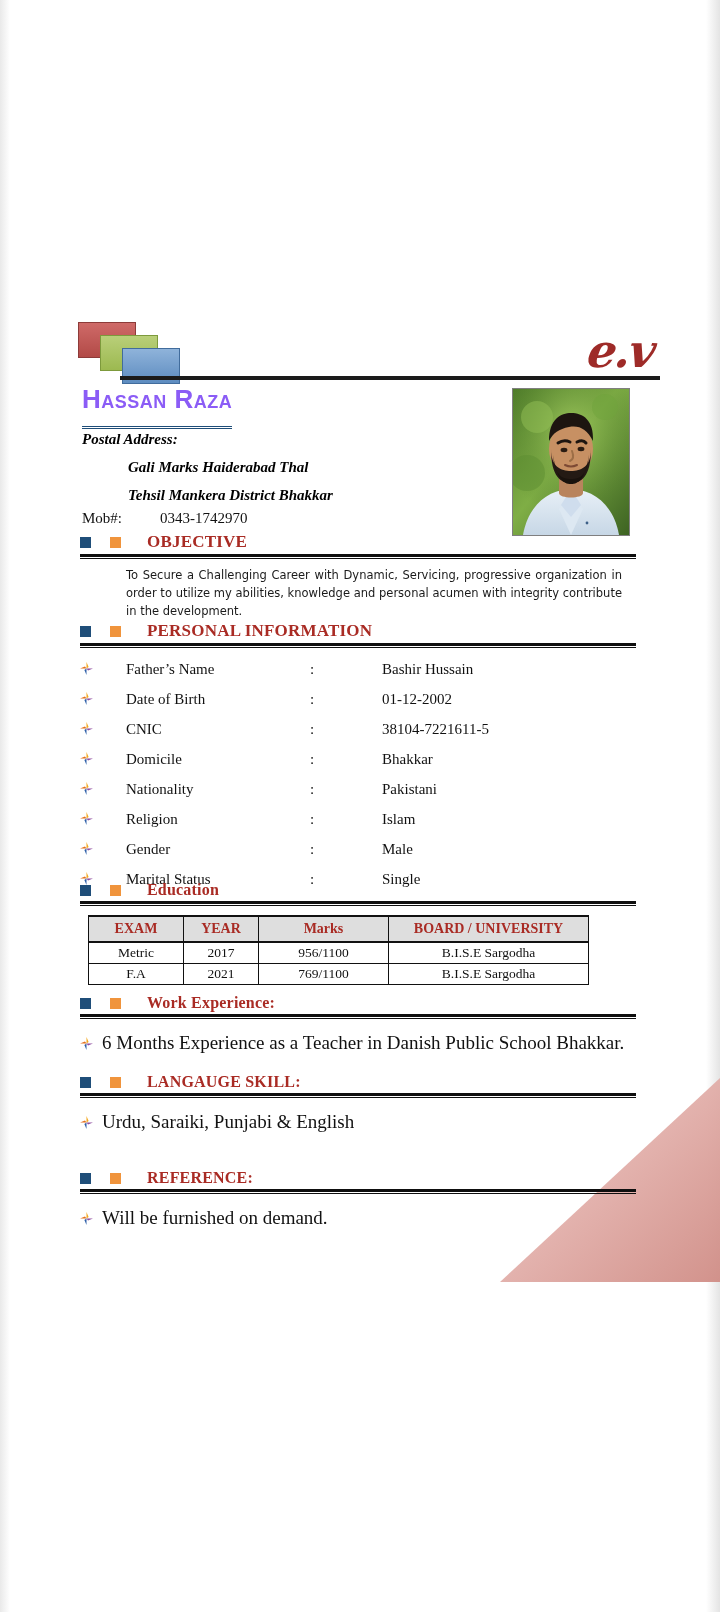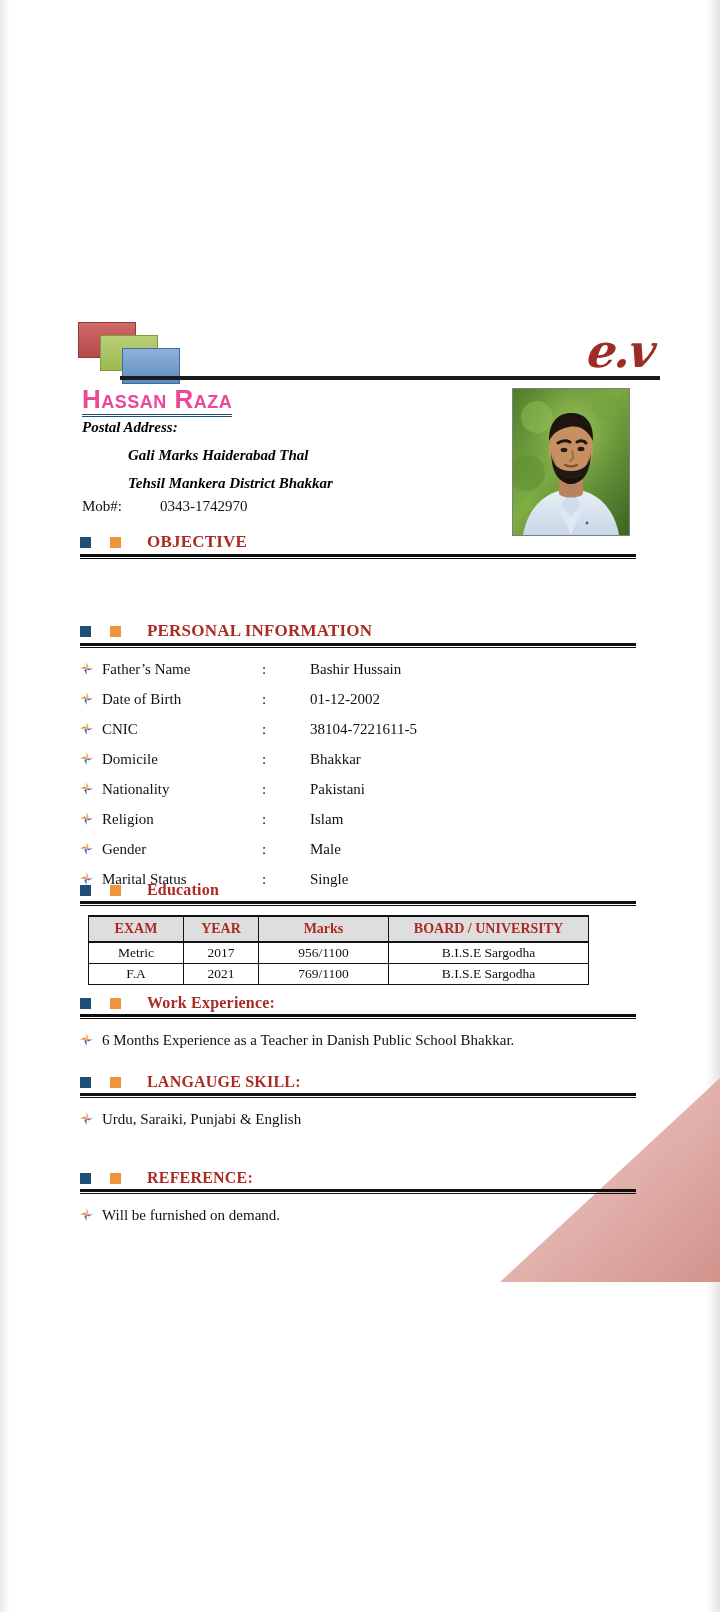--- a/index.html
+++ b/index.html
@@ -58,26 +58,26 @@
   
   .header-rule{
     position:absolute; left:120px; top:376px; width:540px; height:4px;
     background:#1b1b1b;
   }
 
   
   .name-block{ position:absolute; left:82px; top:386px; width:420px; }
   .name{
     font-family:"Liberation Sans", sans-serif;
-    font-weight:700; font-size:26px; color:#ec4899;
+    font-weight:700; font-size:26px; color:#8b5cf6;
     letter-spacing:.5px; line-height:1.05;
     font-variant:small-caps;
     display:inline-block;
     border-bottom:3px double #1f4e79;
-    padding-bottom:1px;
+    padding-bottom:13px;
   }
   .postal-label{
     font-family:"Liberation Serif", serif;
     font-weight:700; font-style:italic; font-size:15px;
     color:#000; margin-top:2px;
   }
   .addr-line{
     font-family:"Liberation Serif", serif;
     font-weight:700; font-style:italic; font-size:15px; color:#000;
     margin-left:46px; margin-top:11px;
@@ -114,21 +114,21 @@
 
   
   .objective-text{
     font-family:"DejaVu Sans", sans-serif;
     font-size:11.5px; color:#1a1a1a;
     line-height:1.55; text-align:justify;
     margin:8px 14px 0 46px;
   }
 
   
-  .info-row{ display:flex; align-items:baseline; margin-top:13px; font-size:15px; color:#111; }
+  .info-row{ display:flex; align-items:baseline; margin-top:13px; font-size:15px; color:#111;gap:24px; }
   .bullet{
     width:13px; height:13px; position:relative; flex:0 0 13px;
     margin-right:9px; top:1px;
   }
   .info-label{ width:160px; }
   .info-colon{ width:48px; }
   .info-value{ }
 
   
   .edu-table{
@@ -149,21 +149,21 @@
   }
   .edu-table td{
     font-size:13.5px; color:#111; padding:2px 12px;
   }
   .col-exam{ width:95px; }
   .col-year{ width:75px; }
   .col-marks{ width:130px; }
   .col-board{ width:200px; }
 
   
-  .bullet-line{ display:flex; align-items:baseline; margin-top:13px; font-size:15px; color:#111; }
+  .bullet-line{ display:flex; align-items:baseline; margin-top:13px; font-size:19px; color:#111; }
 </style>
 </head>
 <body>
 
 <div class="page-shade-left"></div>
 <div class="page-shade-right"></div>
 
 <div class="doc">
 
   <div class="corner-triangle"></div>
@@ -238,20 +238,21 @@
     </svg>
   </div>
 
   <div class="section" style="top:532px">
     <div class="sec-head">
       <span class="marker-blue"></span>
       <span class="marker-orange"></span>
       <span class="sec-title">OBJECTIVE</span>
     </div>
     <div class="rule-double"></div>
+    <div class="objective-text">To Secure a Challenging Career with Dynamic, Servicing, progressive organization in order to utilize my abilities, knowledge and personal acumen with integrity contribute in the development.</div>
   </div>
 
   <div class="section" style="top:621px">
     <div class="sec-head">
       <span class="marker-blue"></span>
       <span class="marker-orange"></span>
       <span class="sec-title">PERSONAL INFORMATION</span>
     </div>
     <div class="rule-double"></div>
 

